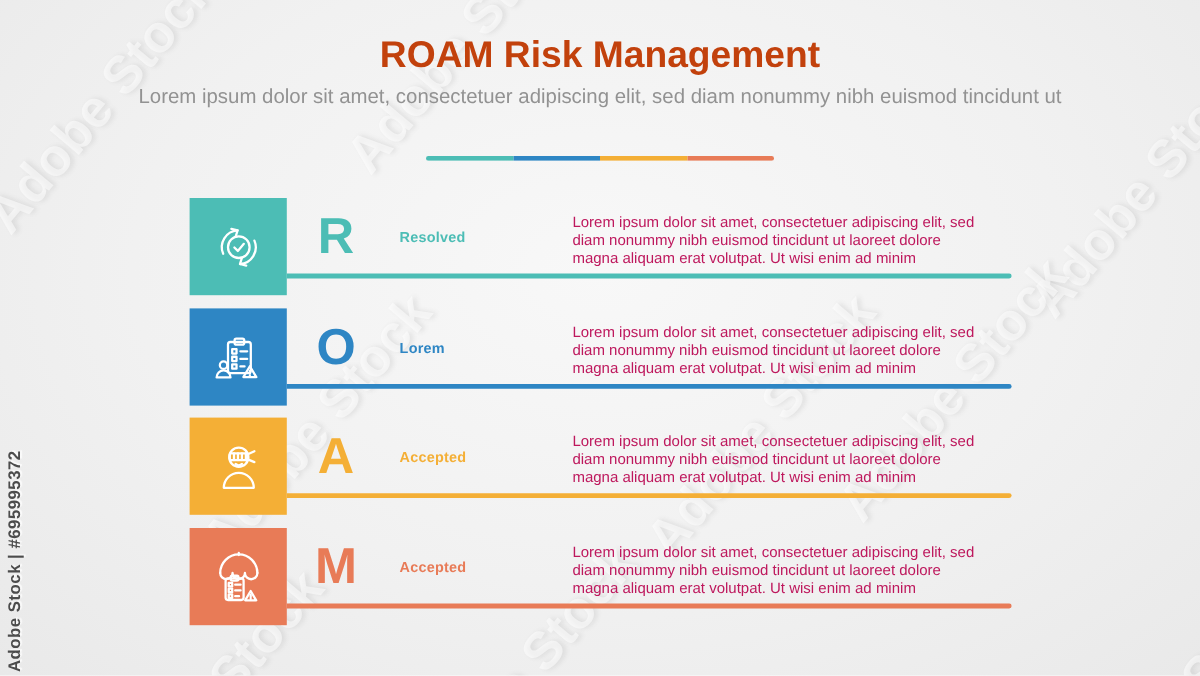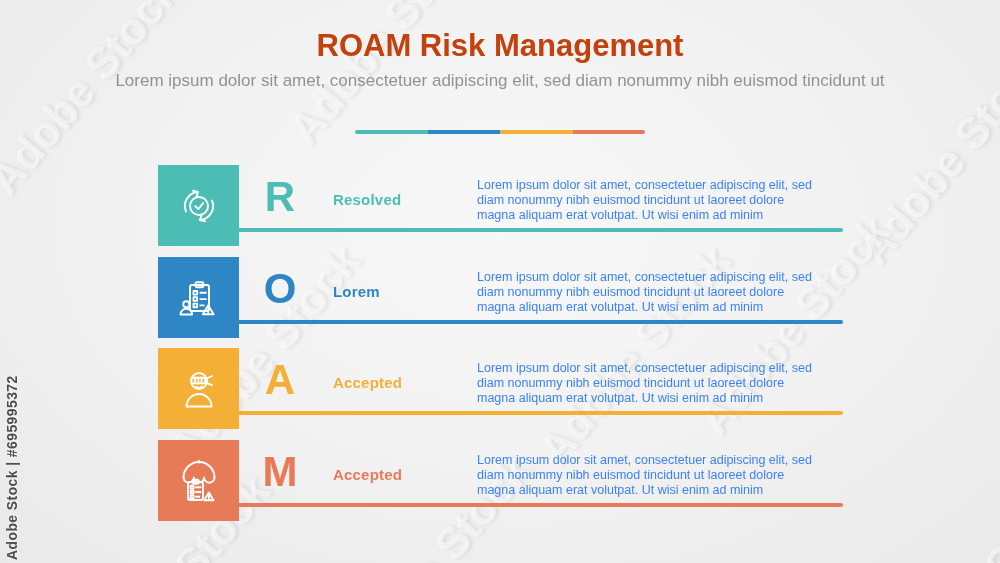--- a/index.html
+++ b/index.html
@@ -45,26 +45,26 @@
   .row:nth-of-type(3) { top:348px; }
   .row:nth-of-type(4) { top:440px; }
 
   .square { position:absolute; left:0; top:0; width:81px; height:81px;
     background:var(--accent); display:flex; align-items:center; justify-content:center; }
   .square svg { width:48px; height:48px; }
 
   .letter { position:absolute; left:98px; top:13px; width:48px; height:42px;
     font-size:42px; line-height:38px; font-weight:bold; color:var(--accent);
     text-align:center; }
-  .label { position:absolute; left:175px; top:26px; font-size:15px; font-weight:bold;
+  .label { position:absolute; left:175px; top:26px; font-size:12px; font-weight:bold;
     color:var(--accent); letter-spacing:0.2px; }
   .rule { position:absolute; left:81px; top:63px; width:604px; height:4px;
     background:var(--accent); border-radius:0 2px 2px 0; }
   .body { position:absolute; left:319px; top:13px; font-size:12.5px; line-height:15px;
-    color:#3b82f6; }
+    color:#be185d; }
   .body div { white-space:nowrap; }
 
   svg .stroke { fill:none; stroke:#ffffff; stroke-width:1.9;
     stroke-linecap:round; stroke-linejoin:round; }
 </style>
 </head>
 <body>
 
 <div class="stage">
 

